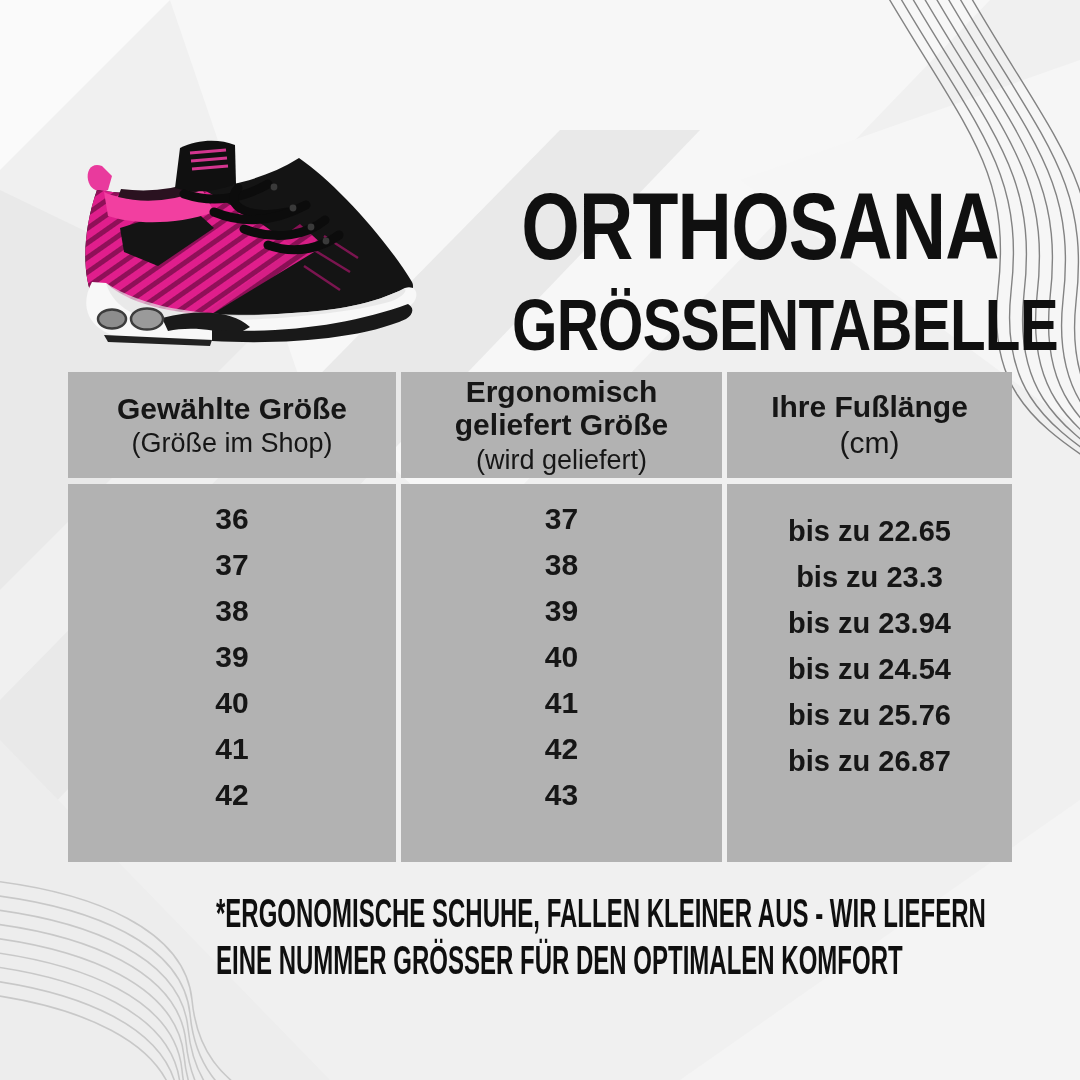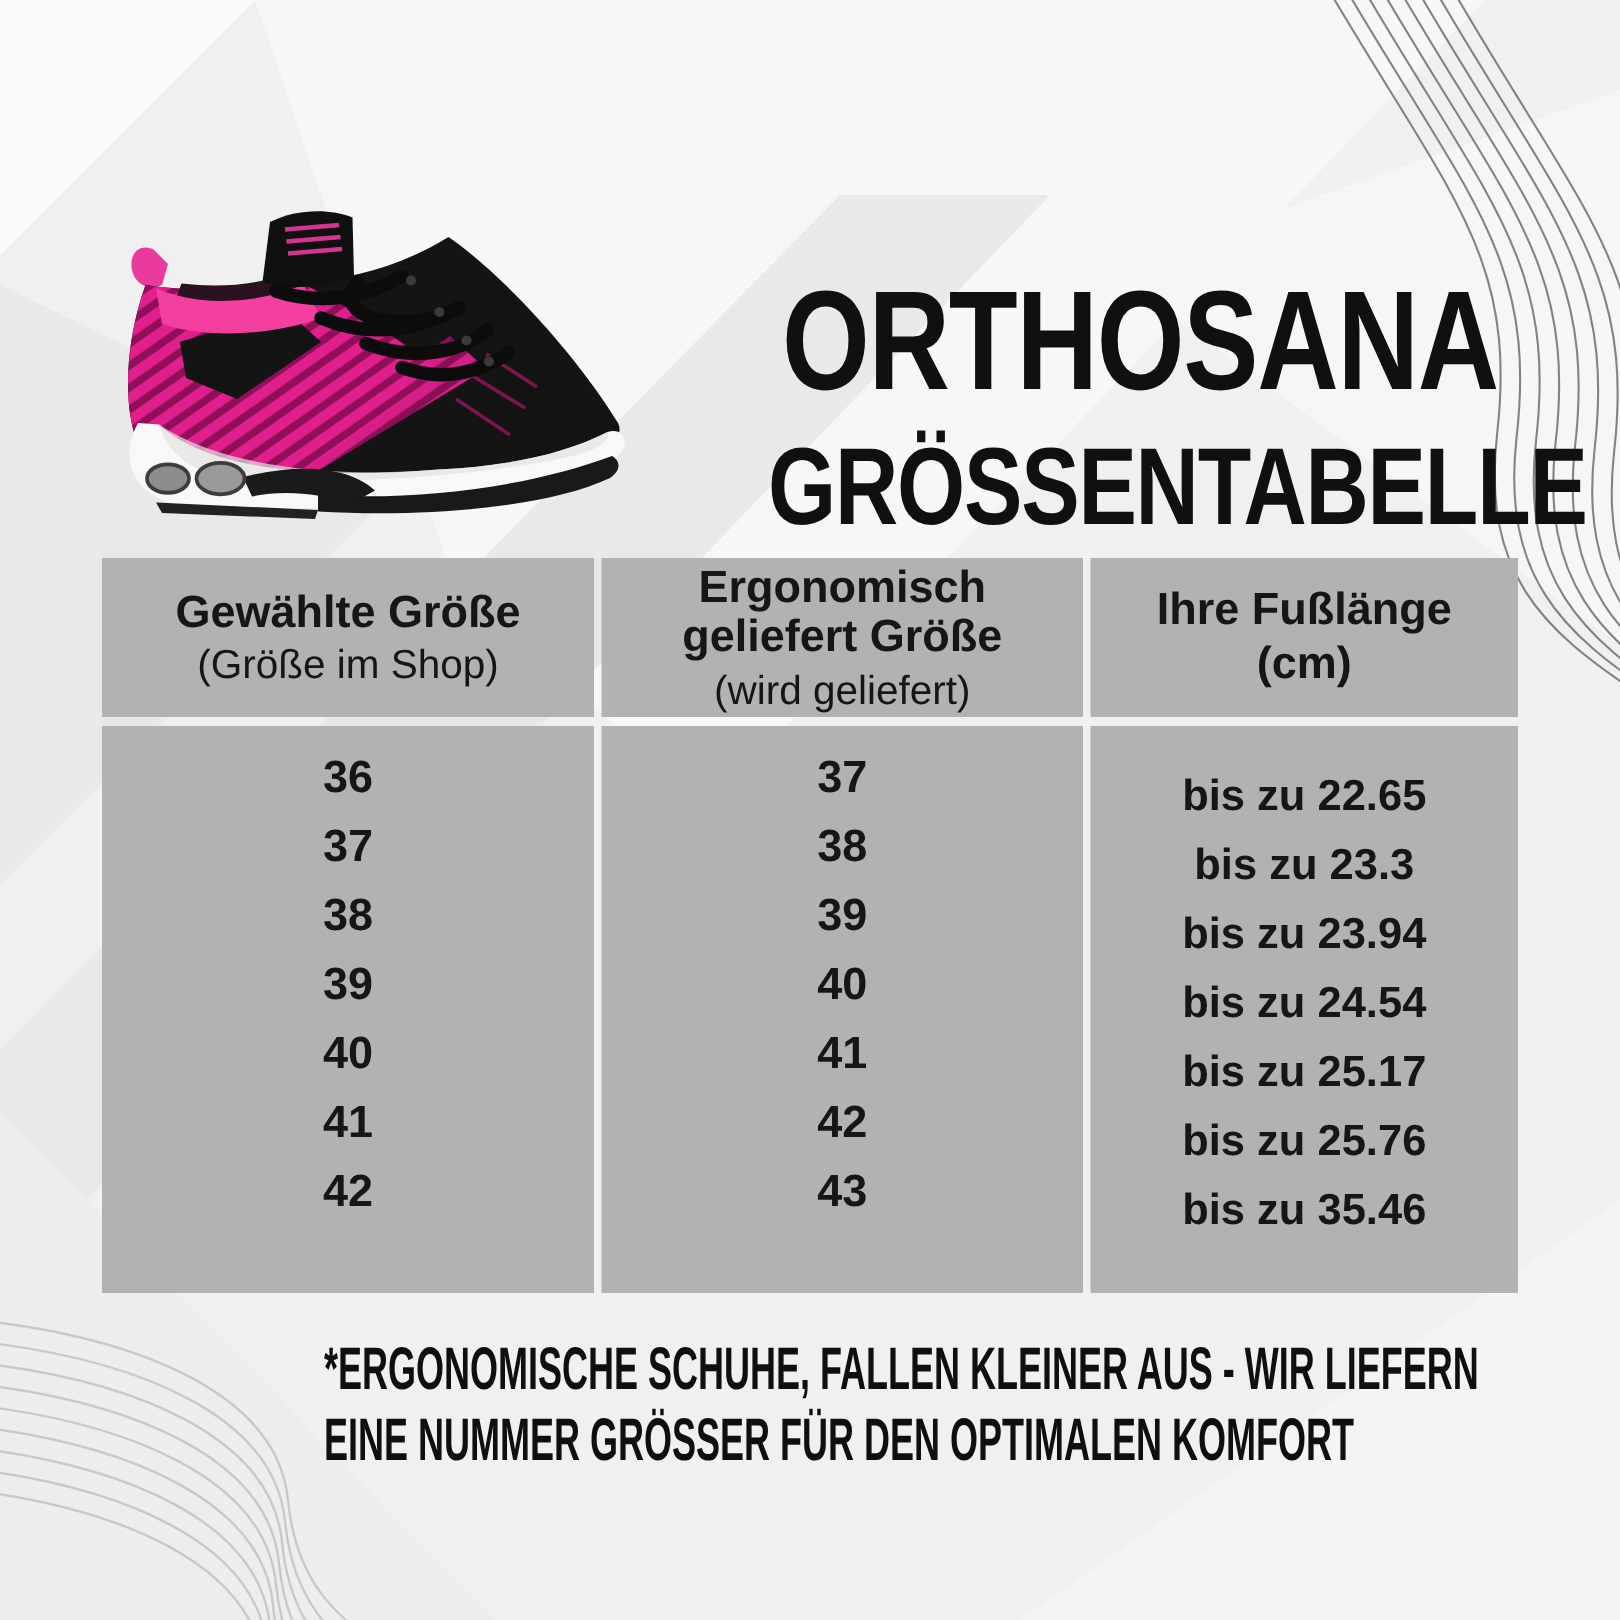--- a/index.html
+++ b/index.html
@@ -37,21 +37,21 @@
     grid-template-rows:106px 378px;
     column-gap:5px;row-gap:6px;
   }
   .cell{background:#b2b2b2;color:#161616;}
   .head{
     display:flex;flex-direction:column;align-items:center;justify-content:center;
     text-align:center;line-height:1.12;padding:4px 8px;box-sizing:border-box;
   }
   .head-title{font-size:30px;font-weight:700;}
   .head-sub{font-size:27px;font-weight:400;margin-top:3px;}
-  .head-sub.bold{font-size:30px;font-weight:700;margin-top:2px;}
+  .head-sub.bold{font-size:30px;font-weight:400;margin-top:2px;}
   .bodycol{
     display:grid;grid-template-rows:repeat(7,46px);
     padding-top:12px;box-sizing:border-box;
     justify-items:center;align-items:center;
   }
   .val{font-size:30px;font-weight:700;}
   .val.len{font-size:29px;margin-top:24px;}
   
   .footnote{
     position:absolute;left:0;top:890px;width:1080px;
@@ -209,23 +209,22 @@
       <div class="val">40</div>
       <div class="val">41</div>
       <div class="val">42</div>
       <div class="val">43</div>
     </div>
     <div class="cell bodycol">
       <div class="val len">bis zu 22.65</div>
       <div class="val len">bis zu 23.3</div>
       <div class="val len">bis zu 23.94</div>
       <div class="val len">bis zu 24.54</div>
-      <div class="val len">bis zu 25.17</div>
       <div class="val len">bis zu 25.76</div>
-      <div class="val len">bis zu 35.46</div>
+      <div class="val len">bis zu 26.87</div>
     </div>
   </div>
 
   <div class="footnote">
     <div class="fline">*ERGONOMISCHE SCHUHE, FALLEN KLEINER AUS - WIR LIEFERN</div>
     <div class="fline">EINE NUMMER GRÖSSER FÜR DEN OPTIMALEN KOMFORT</div>
   </div>
 
 </div>
 

